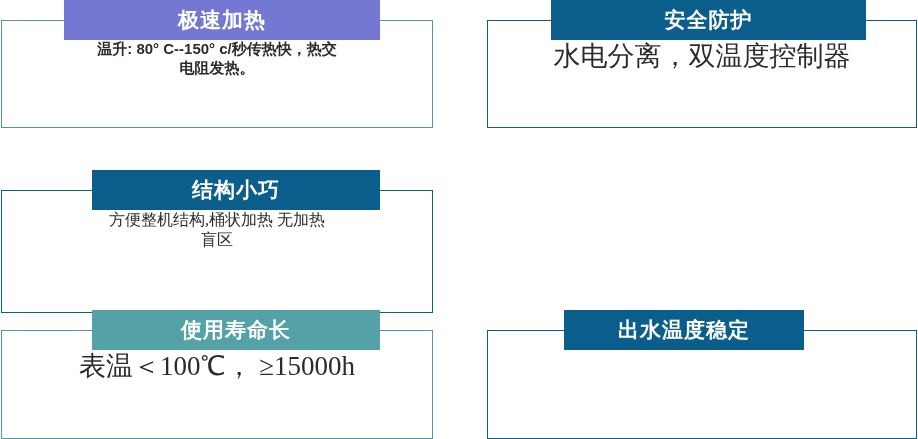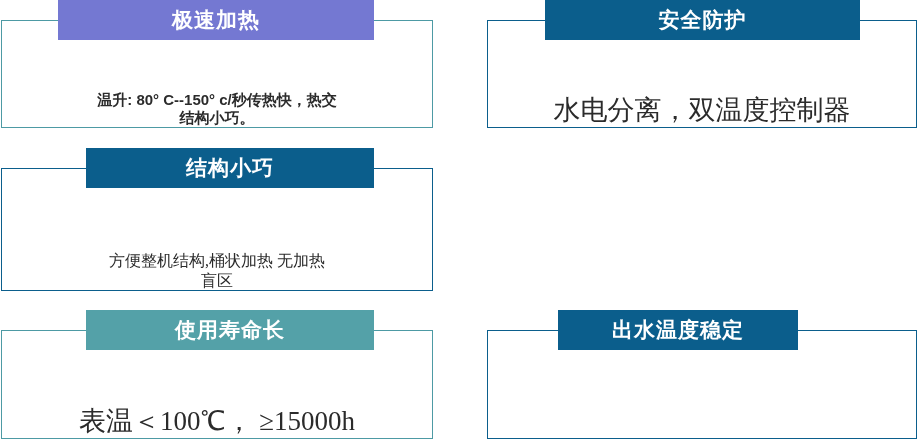--- a/index.html
+++ b/index.html
@@ -41,67 +41,68 @@
     top: 0;
     height: 40px;
     line-height: 40px;
     text-align: center;
     color: #ffffff;
     font-size: 21px;
     font-weight: bold;
     letter-spacing: 1px;
     background: #54a1a8;
     z-index: 3;
+    margin-left: 6px;
   }
   .card.blue .card-banner {
     background: #0b5e8c;
     text-align: center;
   }
   .card.purple .card-banner {
     background: #7478d2;
   }
   .card.purple .card-box {
     border-color: #4d9aa4;
   }
   .card-body {
     position: absolute;
     left: 0;
     right: 0;
     top: 40px;
     bottom: 0;
     display: flex;
-    align-items: flex-end;
+    align-items: flex-start;
     justify-content: center;
     padding: 0 14px;
     box-sizing: border-box;
     z-index: 2;
   }
   .card-text {
     width: 100%;
     text-align: center;
     color: #2b2b2b;
     font-family: "Liberation Serif", serif;
     line-height: 1.25;
   }
   
   .t-small  { font-size: 15px; font-family: "Liberation Sans", sans-serif; font-weight: bold; }
   .t-large  { font-size: 16px; }
-  .t-xlarge { font-size: 27px; margin-top: 8px; }
+  .t-xlarge { font-size: 27px; }
 
   .t-small .hl,
   .t-medium .hl,
   .t-large .hl,
   .t-xlarge .hl {
     font-family: "Liberation Sans", sans-serif;
     font-weight: bold;
   }
 
   
   .r1 { top: 0px;   height: 128px; }
-  .r2 { top: 148px; height: 143px; }
+  .r2 { top: 170px; height: 143px; }
   .r3 { top: 310px; height: 129px; border-radius: 23px; }
   .cL { left: 1px;   width: 432px; }
   .cR { left: 487px; width: 430px; }
 
   .b1 { left: 57px;  width: 316px; }
   .b2 { left: 85px;  width: 288px; }
   .b3 { left: 85px;  width: 288px; }
   .b4 { left: 58px;  width: 315px; }
   .b5 { left: 71px;  width: 288px; }
   .b6 { left: 71px;  width: 240px; }
@@ -110,21 +111,21 @@
 <body>
 
 <div class="board">
 
   <div class="card purple r1 cL">
     <div class="card-box"></div>
     <div class="card-banner b1">极速加热</div>
     <div class="card-body">
       <div class="card-text t-small">
         <span>温升: 80° C--150° c/秒传热快，热交</span><br>
-        <span>结构小巧。</span>
+        <span>电阻发热。</span>
       </div>
     </div>
   </div>
 
   <div class="card blue r1 cR">
     <div class="card-box"></div>
     <div class="card-banner b4">安全防护</div>
     <div class="card-body">
       <div class="card-text t-xlarge">
         <span>水电分离，双温度控制器</span>

